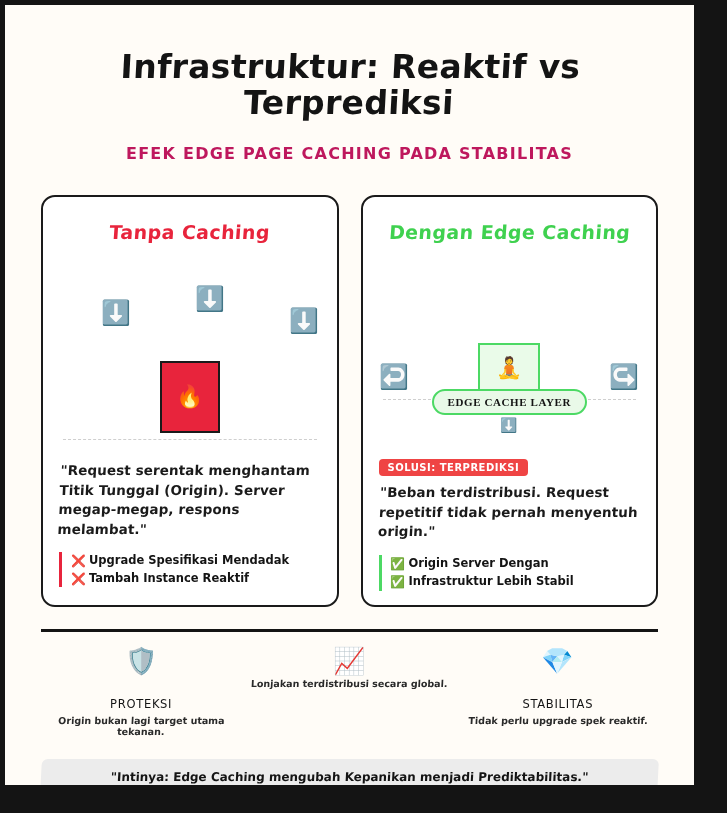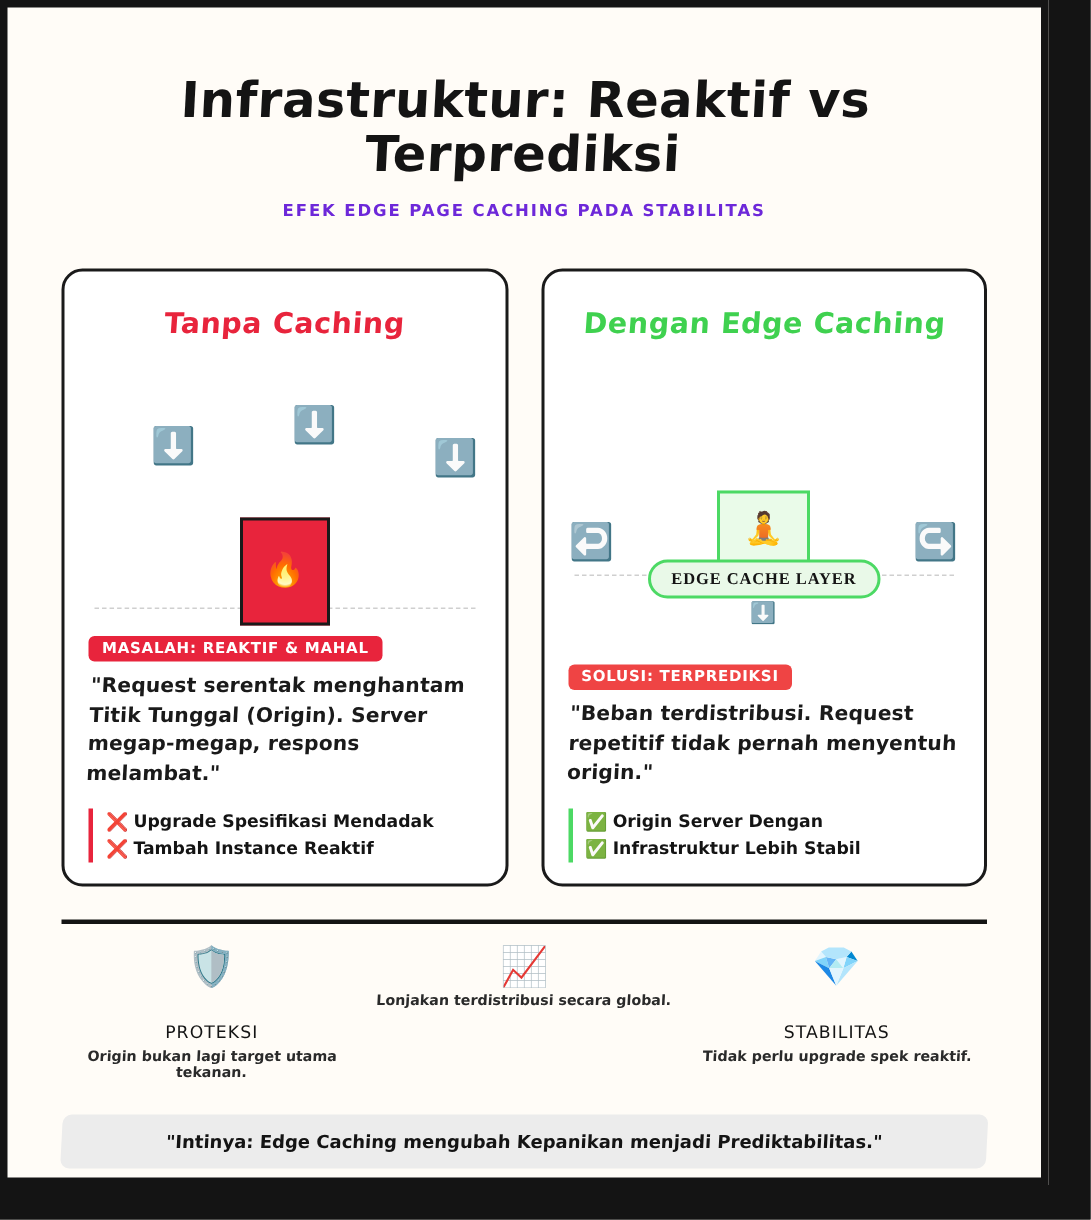--- a/index.html
+++ b/index.html
@@ -40,25 +40,25 @@
     font-family: "DejaVu Sans", "Liberation Sans", sans-serif;
     font-size: 33px;
     font-weight: bold;
     color: #141414;
     letter-spacing: 0.3px;
     transform: skewX(-3deg);
     margin: 0;
     line-height: 1.1;
   }
   .subtitle {
-    margin: 12px 0 0 0;
-    font-size: 11px;
+    margin: 22px 0 0 0;
+    font-size: 16px;
     font-weight: bold;
     letter-spacing: 1.25px;
-    color: #6d28d9;
+    color: #be185d;
   }
 
   
   .cards {
     display: flex;
     gap: 22px;
     margin-top: 32px;
     padding: 0 4px;
   }
   .card {
@@ -285,21 +285,20 @@
           <span class="emoji arrow-dn a2">⬇️</span>
           <span class="emoji arrow-dn a3">⬇️</span>
           <div class="origin-box">
             <span class="emoji">🔥</span>
           </div>
         </div>
 
         <hr class="dashed">
 
         <div>
-          <span class="badge red">MASALAH: REAKTIF &amp; MAHAL</span>
           <p class="quote">"Request serentak menghantam Titik Tunggal (Origin). Server megap-megap, respons melambat."</p>
           <div class="bullets red">
             <div class="bullet">
               <span class="mk emoji">❌</span>
               <span>Upgrade Spesifikasi Mendadak</span>
             </div>
             <div class="bullet">
               <span class="mk emoji">❌</span>
               <span>Tambah Instance Reaktif</span>
             </div>

